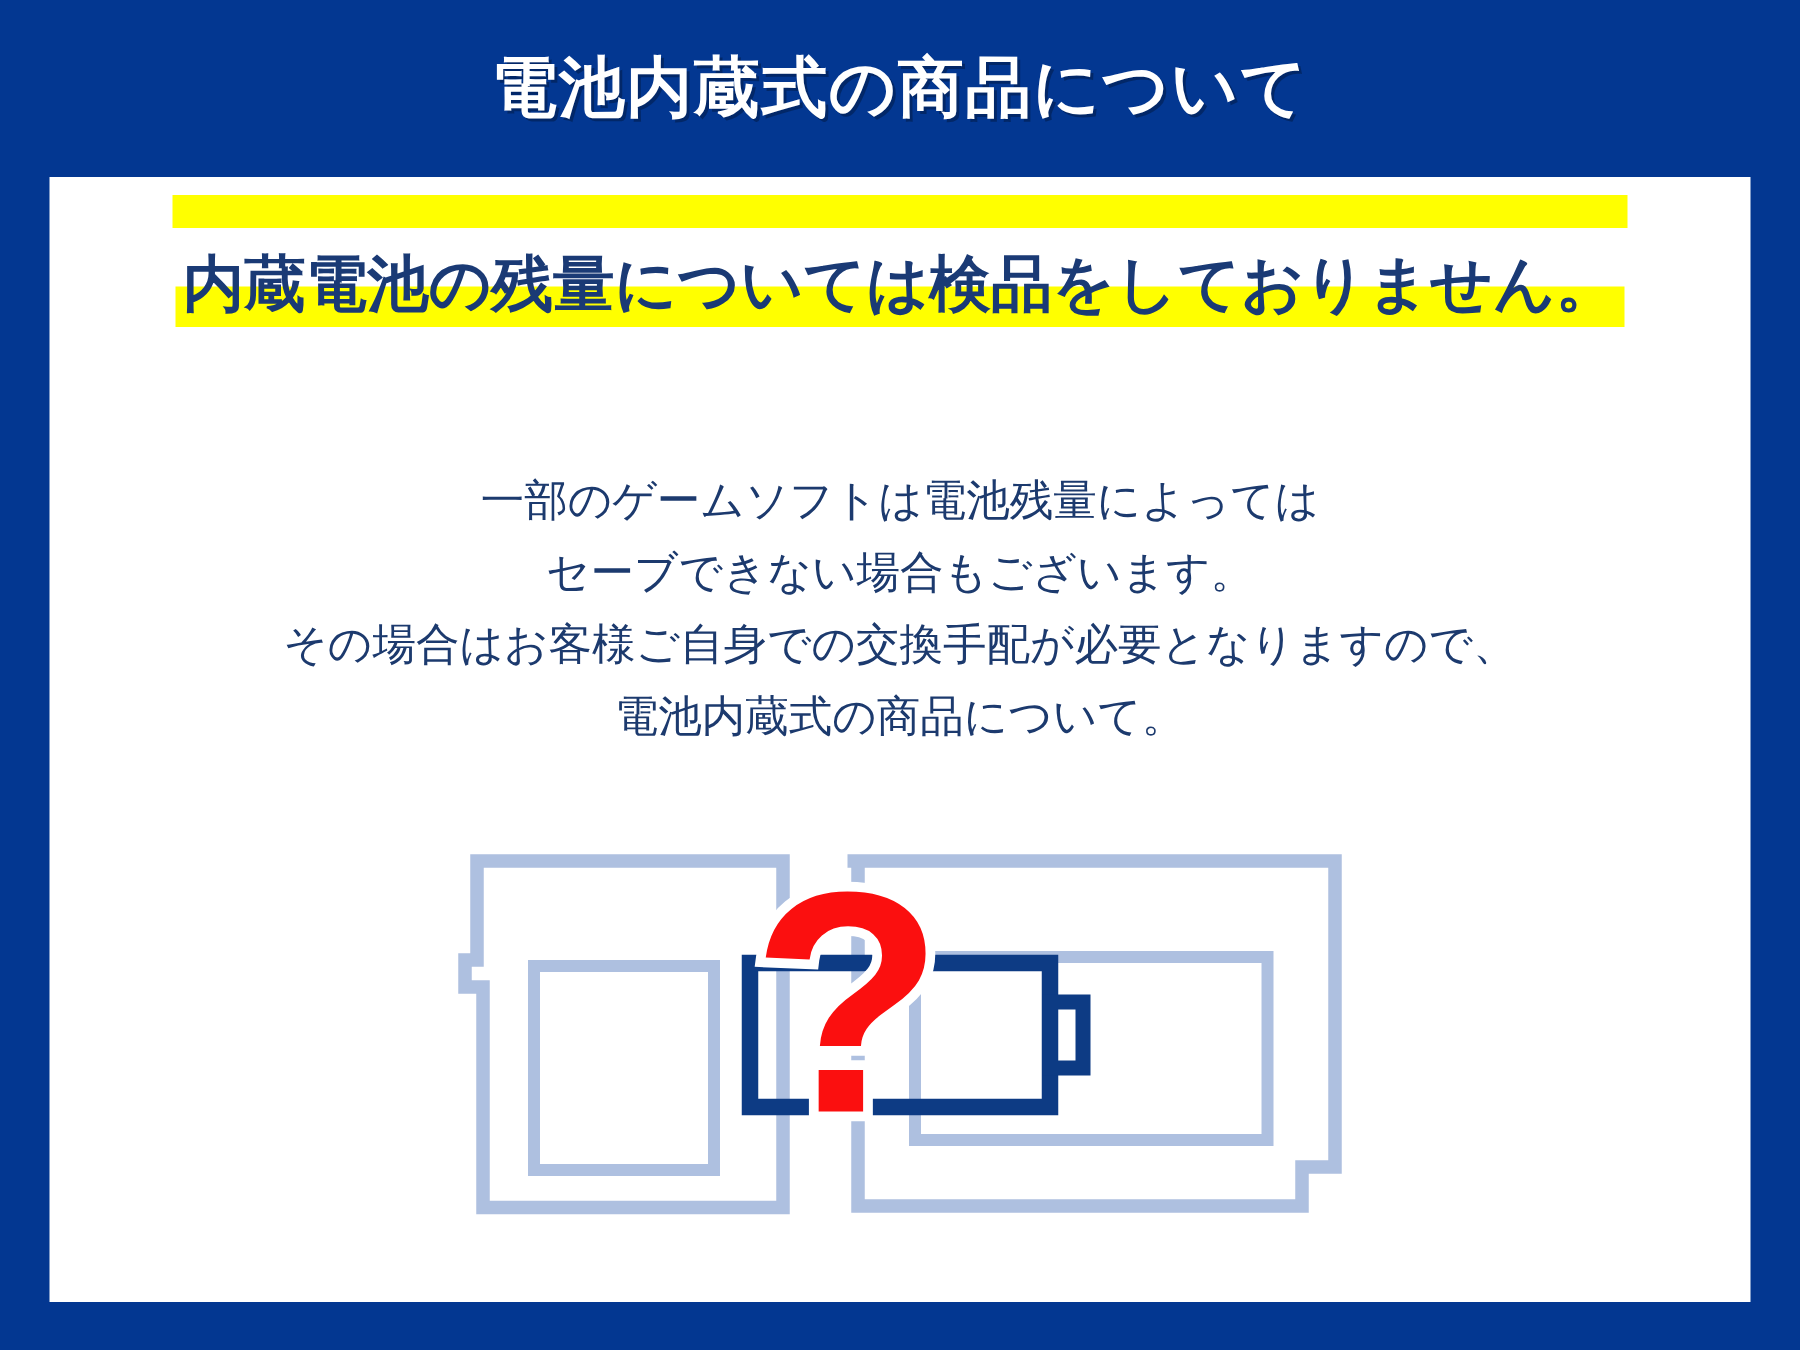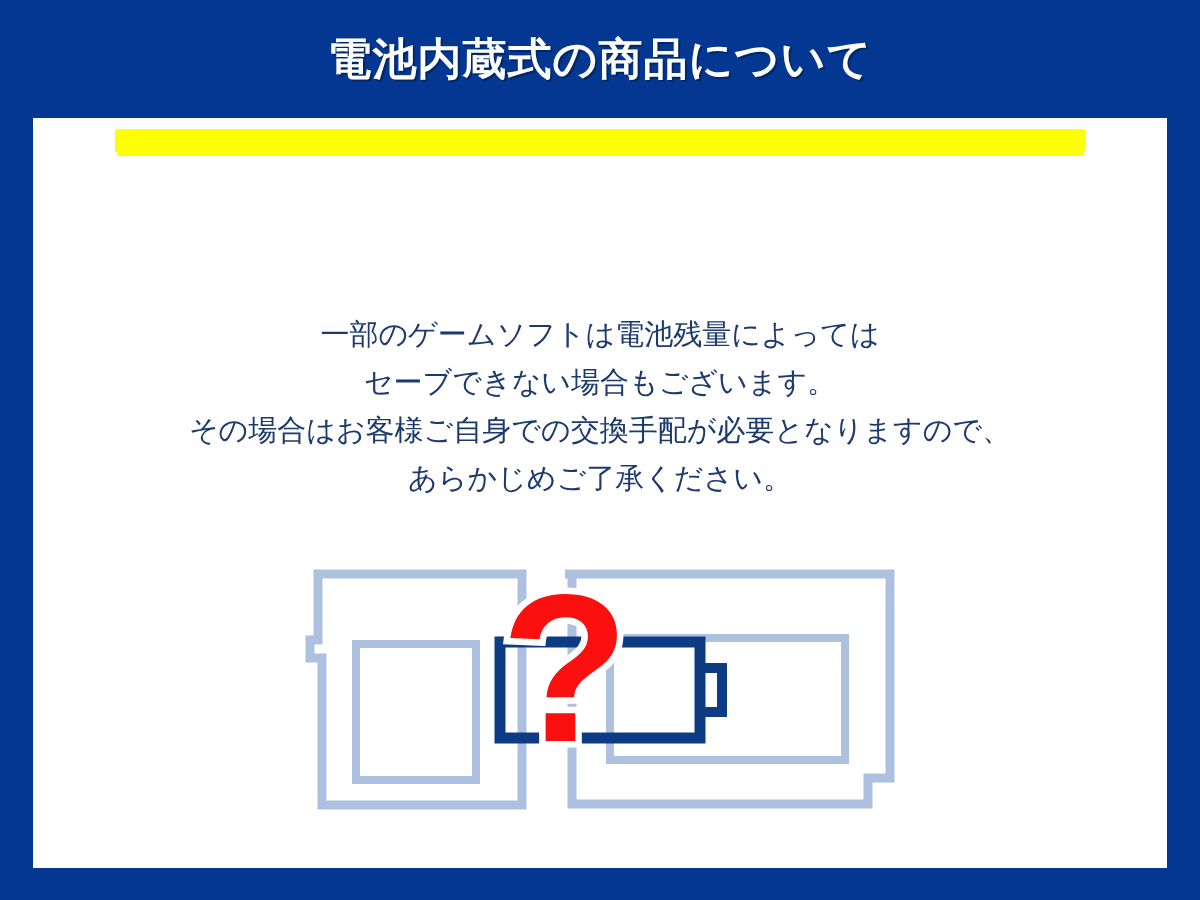--- a/index.html
+++ b/index.html
@@ -137,28 +137,29 @@
   </div>
 
   <div id="content-panel">
 
     <div id="headline">
       <span class="headline-line" id="headline-line-1">
         <span class="hl-band"></span>
       </span>
       <span class="headline-line" id="headline-line-2">
         <span class="hl-band"></span>
+        <span class="hl-text">内蔵電池の残量については検品をしておりません。</span>
       </span>
     </div>
 
     <div id="body-text">
       <span class="body-line">一部のゲームソフトは電池残量によっては</span>
       <span class="body-line">セーブできない場合もございます。</span>
       <span class="body-line">その場合はお客様ご自身での交換手配が必要となりますので、</span>
-      <span class="body-line">あらかじめご了承ください。</span>
+      <span class="body-line">電池内蔵式の商品について。</span>
     </div>
 
     <div id="illustration">
       <svg width="680" height="300" viewBox="0 0 680 300">
 
         <path d="M 58 36 L 262 36 L 262 267 L 62 267 L 62 120 L 50 120 L 50 102 L 58 102 Z" fill="none" stroke="#aec0e0" stroke-width="9" stroke-linejoin="miter" stroke-linecap="butt"></path>
 
         <rect x="96" y="106" width="120" height="136" fill="none" stroke="#aec0e0" stroke-width="8"></rect>
 
         <path d="M 305 36 L 630 36 L 630 240 L 608 240 L 608 266 L 312 266 L 312 36 Z" fill="none" stroke="#aec0e0" stroke-width="9" stroke-linejoin="miter" stroke-linecap="butt"></path>

